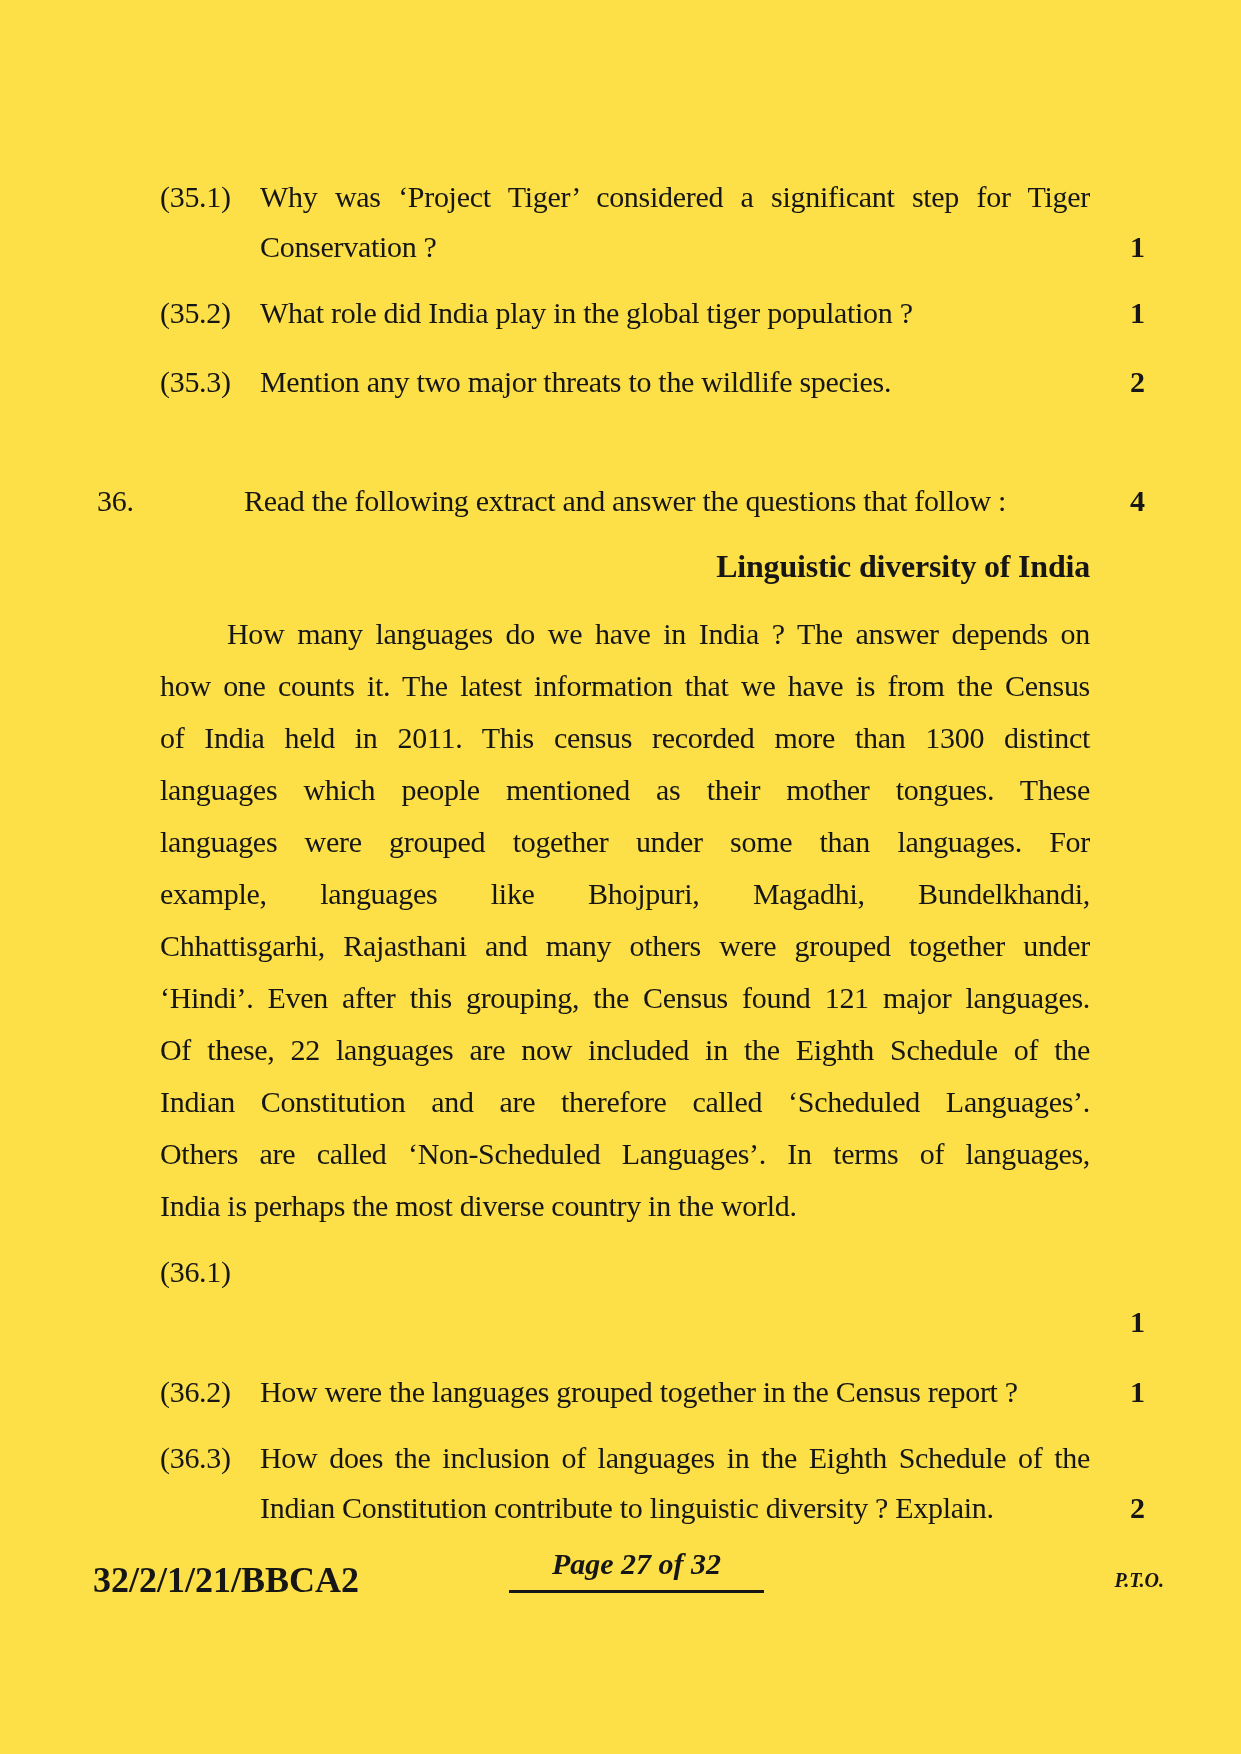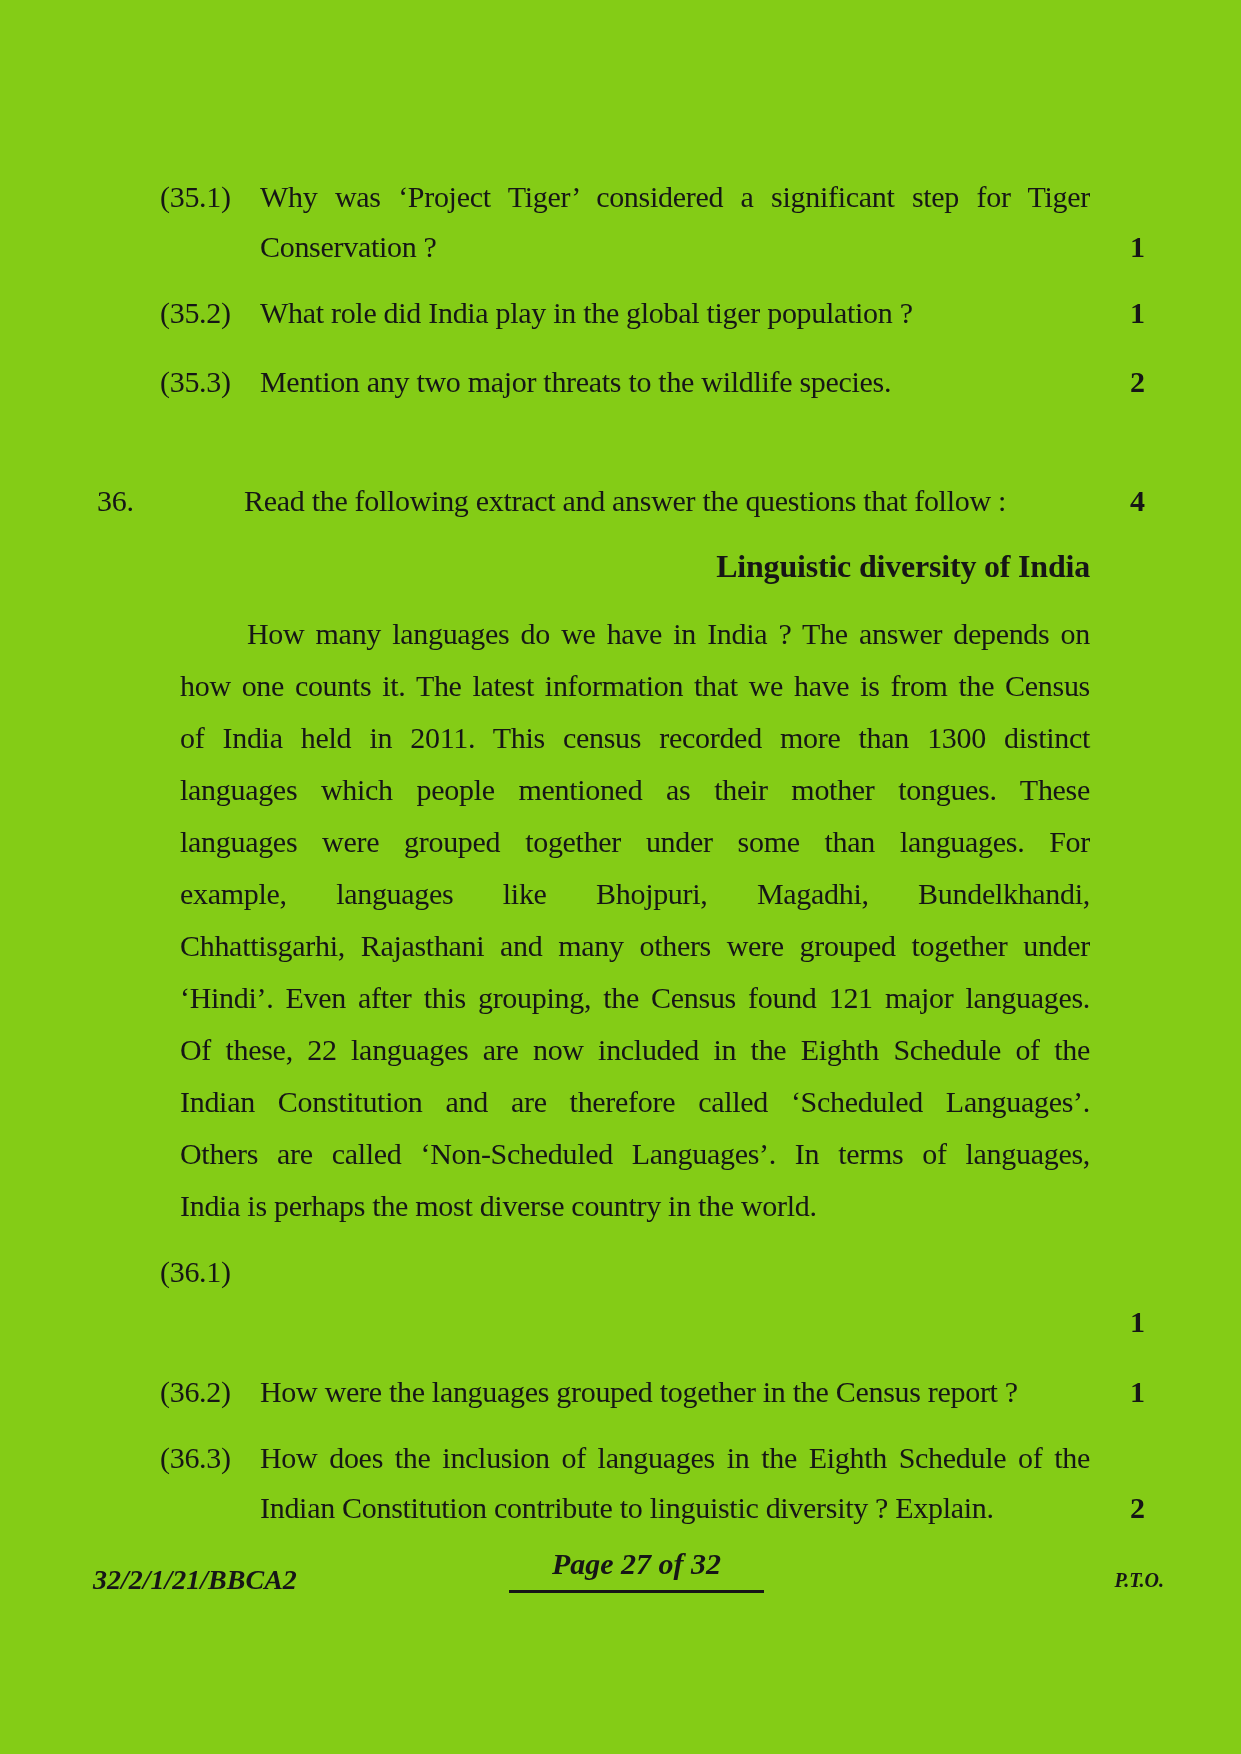--- a/index.html
+++ b/index.html
@@ -2,21 +2,21 @@
 <html><head>
 <meta charset="utf-8">
 <title>Exam Paper Page</title>
 <style>
   html, body { margin: 0; padding: 0; background: #e8e8e8; }
   .page {
     position: relative;
     width: 1241px;
     height: 1754px;
     margin: 0 auto;
-    background: #84cc16;
+    background: #fde047;
     font-family: "Liberation Serif", "DejaVu Serif", serif;
     color: #161616;
     font-size: 30px;
     letter-spacing: -0.3px;
     overflow: hidden;
   }
 
   
   .line { line-height: 50px; }
   .stretch { text-align: justify; text-align-last: justify; }
@@ -39,43 +39,42 @@
   .mainq .q-text { margin-left: 63px; line-height: 50px; }
 
   
   .extract-title {
     position: absolute; left: 160px; top: 541px; width: 930px;
     margin: 0; text-align: right;
     font-size: 32px; font-weight: bold; line-height: 50px;
     letter-spacing: -0.2px;
   }
   .extract { position: absolute; left: 160px; top: 608px; width: 930px; }
-  .extract .line { line-height: 52px; margin-left: 20px; }
+  .extract .line { line-height: 52px; }
   .extract .line.indent { text-indent: 67px; }
 
   
   .mark {
     position: absolute; right: 96px;
     font-weight: bold; line-height: 50px; font-size: 30px;
     letter-spacing: 0;
   }
   .m35-1 { top: 222px; }
   .m35-2 { top: 288px; }
   .m35-3 { top: 357px; }
   .m36   { top: 476px; }
   .m36-1 { top: 1297px; }
   .m36-2 { top: 1367px; }
   .m36-3 { top: 1483px; }
 
   
   .footer-left {
     position: absolute; left: 93px; top: 1560px;
-    font-weight: bold; line-height: 40px; font-size: 28px;
+    font-weight: bold; line-height: 40px; font-size: 36px;
     letter-spacing: 0;
-    font-style: italic;
   }
   .footer-page {
     position: absolute; left: 509px; top: 1544px; width: 255px;
     text-align: center; font-weight: bold; font-style: italic;
     line-height: 40px; font-size: 30px; letter-spacing: 0;
     padding-bottom: 6px;
     border-bottom: 3px solid #161616;
   }
   .footer-right {
     position: absolute; right: 77px; top: 1560px;

